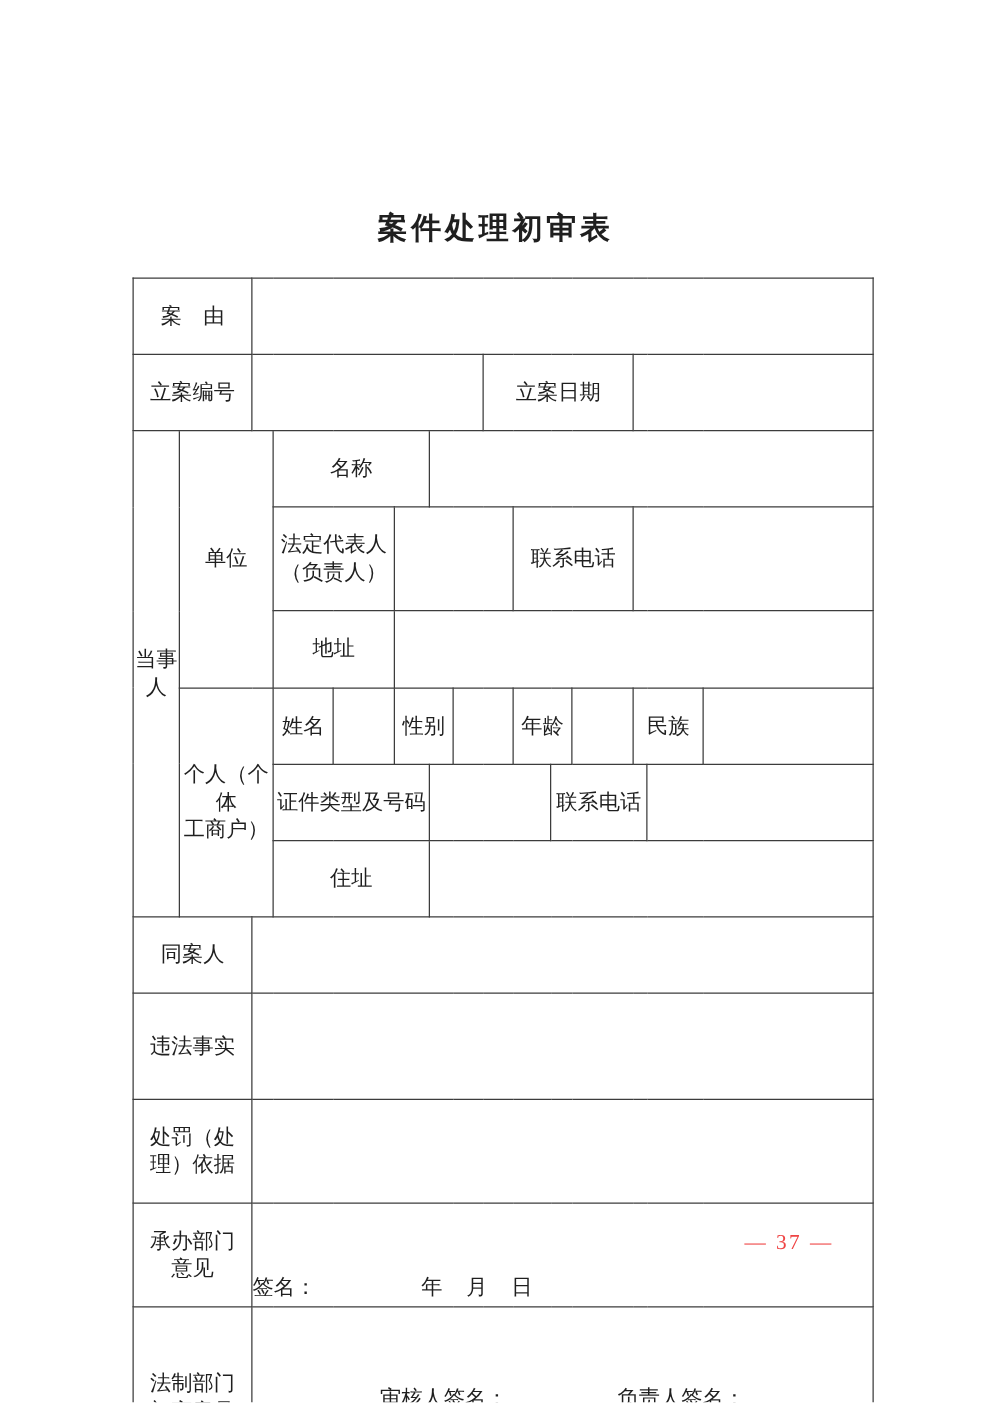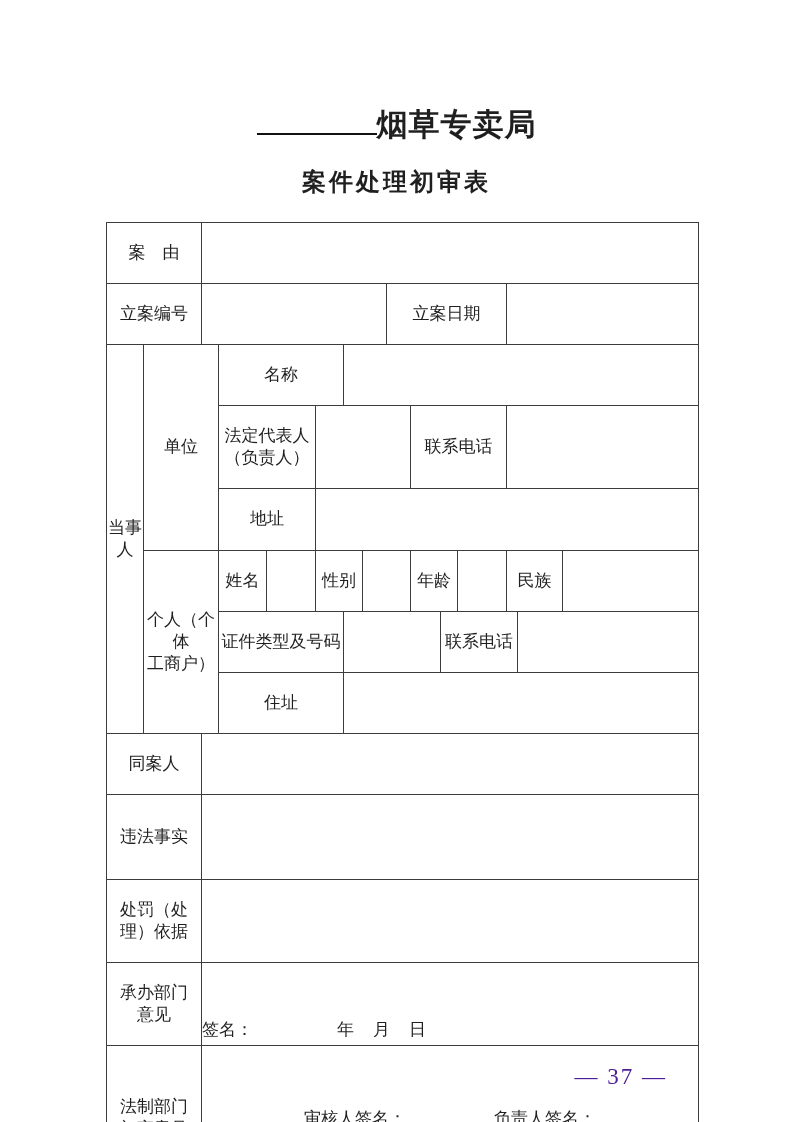--- a/index.html
+++ b/index.html
@@ -52,32 +52,29 @@
   .ymd{letter-spacing:1px;}
   .legal-signs{
     position:absolute;left:0;right:0;top:62px;
     display:flex;justify-content:center;gap:88px;
     font-size:17px;
   }
   .legal-date{
     position:absolute;right:12px;bottom:10px;font-size:17px;
   }
   .page-num{
-    position:absolute;top:1064px;right:126px;
-    font-size:23px;letter-spacing:2px;color:#4c1d95;
+    position:absolute;top:984px;right:126px;
+    font-size:17px;letter-spacing:2px;color:#ef4444;
   }
 </style>
 </head>
 <body>
 
 <div class="page">
 
-  <div class="title-line">
-    <span class="org-blank"></span><span>烟草专卖局</span>
-  </div>
 
   <div class="subtitle">案件处理初审表</div>
 
   <table class="form">
     <colgroup>
       <col style="width:37px">
         <col style="width:58px">
         <col style="width:17px">
       <col style="width:48px">
         <col style="width:49px">

